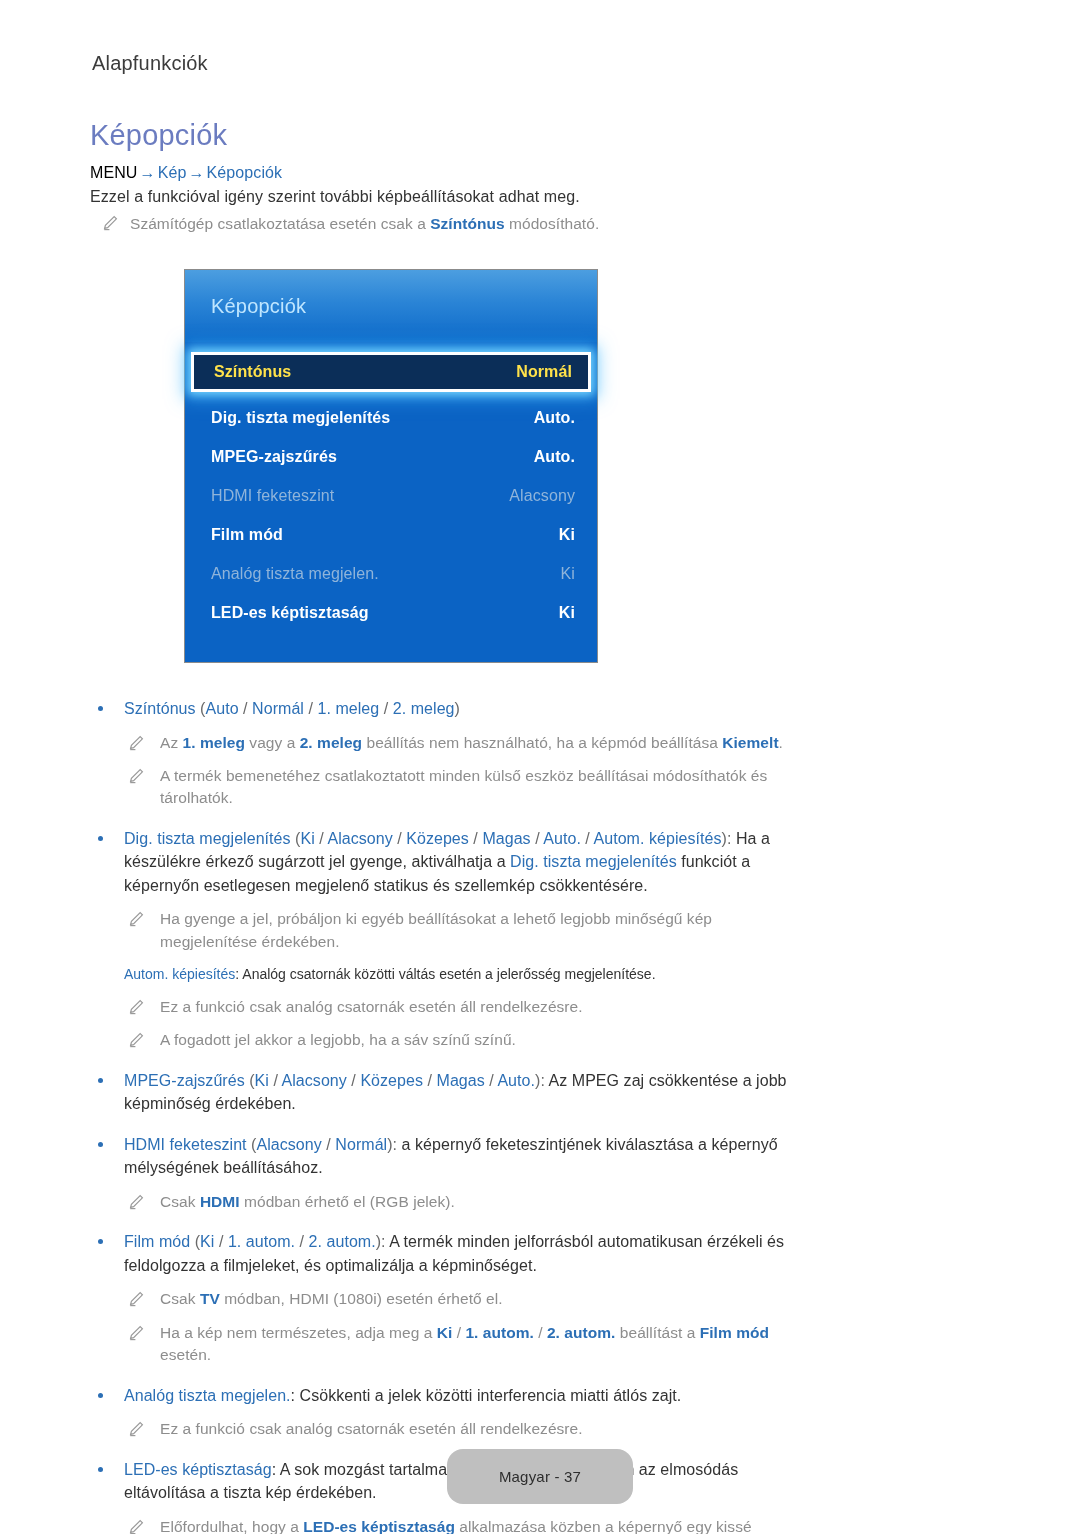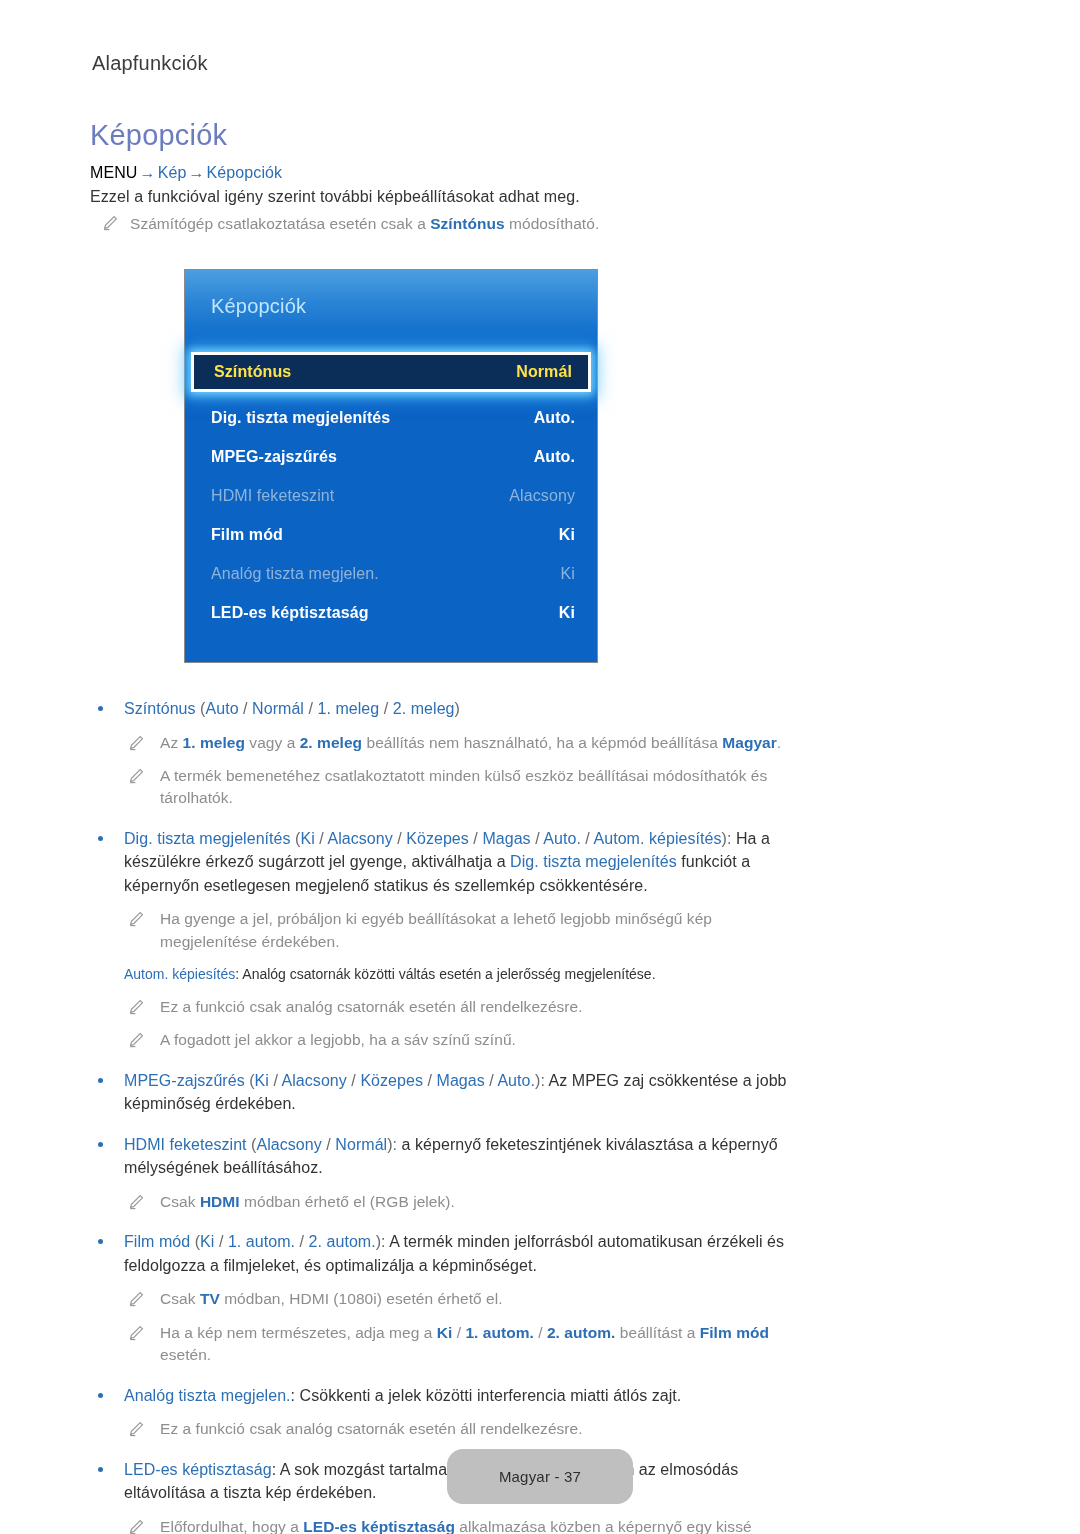--- a/index.html
+++ b/index.html
@@ -274,21 +274,21 @@
       <span class="hl">Színtónus</span><span class="sep"> (</span><span class="hl">Auto</span><span class="sep"> / </span><span class="hl">Normál</span><span class="sep"> / </span><span class="hl">1. meleg</span><span class="sep"> / </span><span class="hl">2. meleg</span><span class="sep">)</span>
     </div>
 
     <div class="sub">
       <span class="pencil">
         <svg viewBox="0 0 16 16" width="16" height="16">
             <path d="M12.2 1.6 14.4 3.8 5.6 12.6 2.6 13.4 3.4 10.4z" fill="none" stroke="#9a9a9a" stroke-width="1.2"></path>
             <path d="M2.2 14.6h5.2" stroke="#9a9a9a" stroke-width="1.2"></path>
           </svg>
       </span>
-      <span>Az </span><span class="hl-b">1. meleg</span><span> vagy a </span><span class="hl-b">2. meleg</span><span> beállítás nem használható, ha a képmód beállítása </span><span class="hl-b">Magyar</span><span>.</span>
+      <span>Az </span><span class="hl-b">1. meleg</span><span> vagy a </span><span class="hl-b">2. meleg</span><span> beállítás nem használható, ha a képmód beállítása </span><span class="hl-b">Kiemelt</span><span>.</span>
     </div>
 
     <div class="sub">
       <span class="pencil">
         <svg viewBox="0 0 16 16" width="16" height="16">
             <path d="M12.2 1.6 14.4 3.8 5.6 12.6 2.6 13.4 3.4 10.4z" fill="none" stroke="#9a9a9a" stroke-width="1.2"></path>
             <path d="M2.2 14.6h5.2" stroke="#9a9a9a" stroke-width="1.2"></path>
           </svg>
       </span>
       <span>A termék bemenetéhez csatlakoztatott minden külső eszköz beállításai módosíthatók és tárolhatók.</span>

